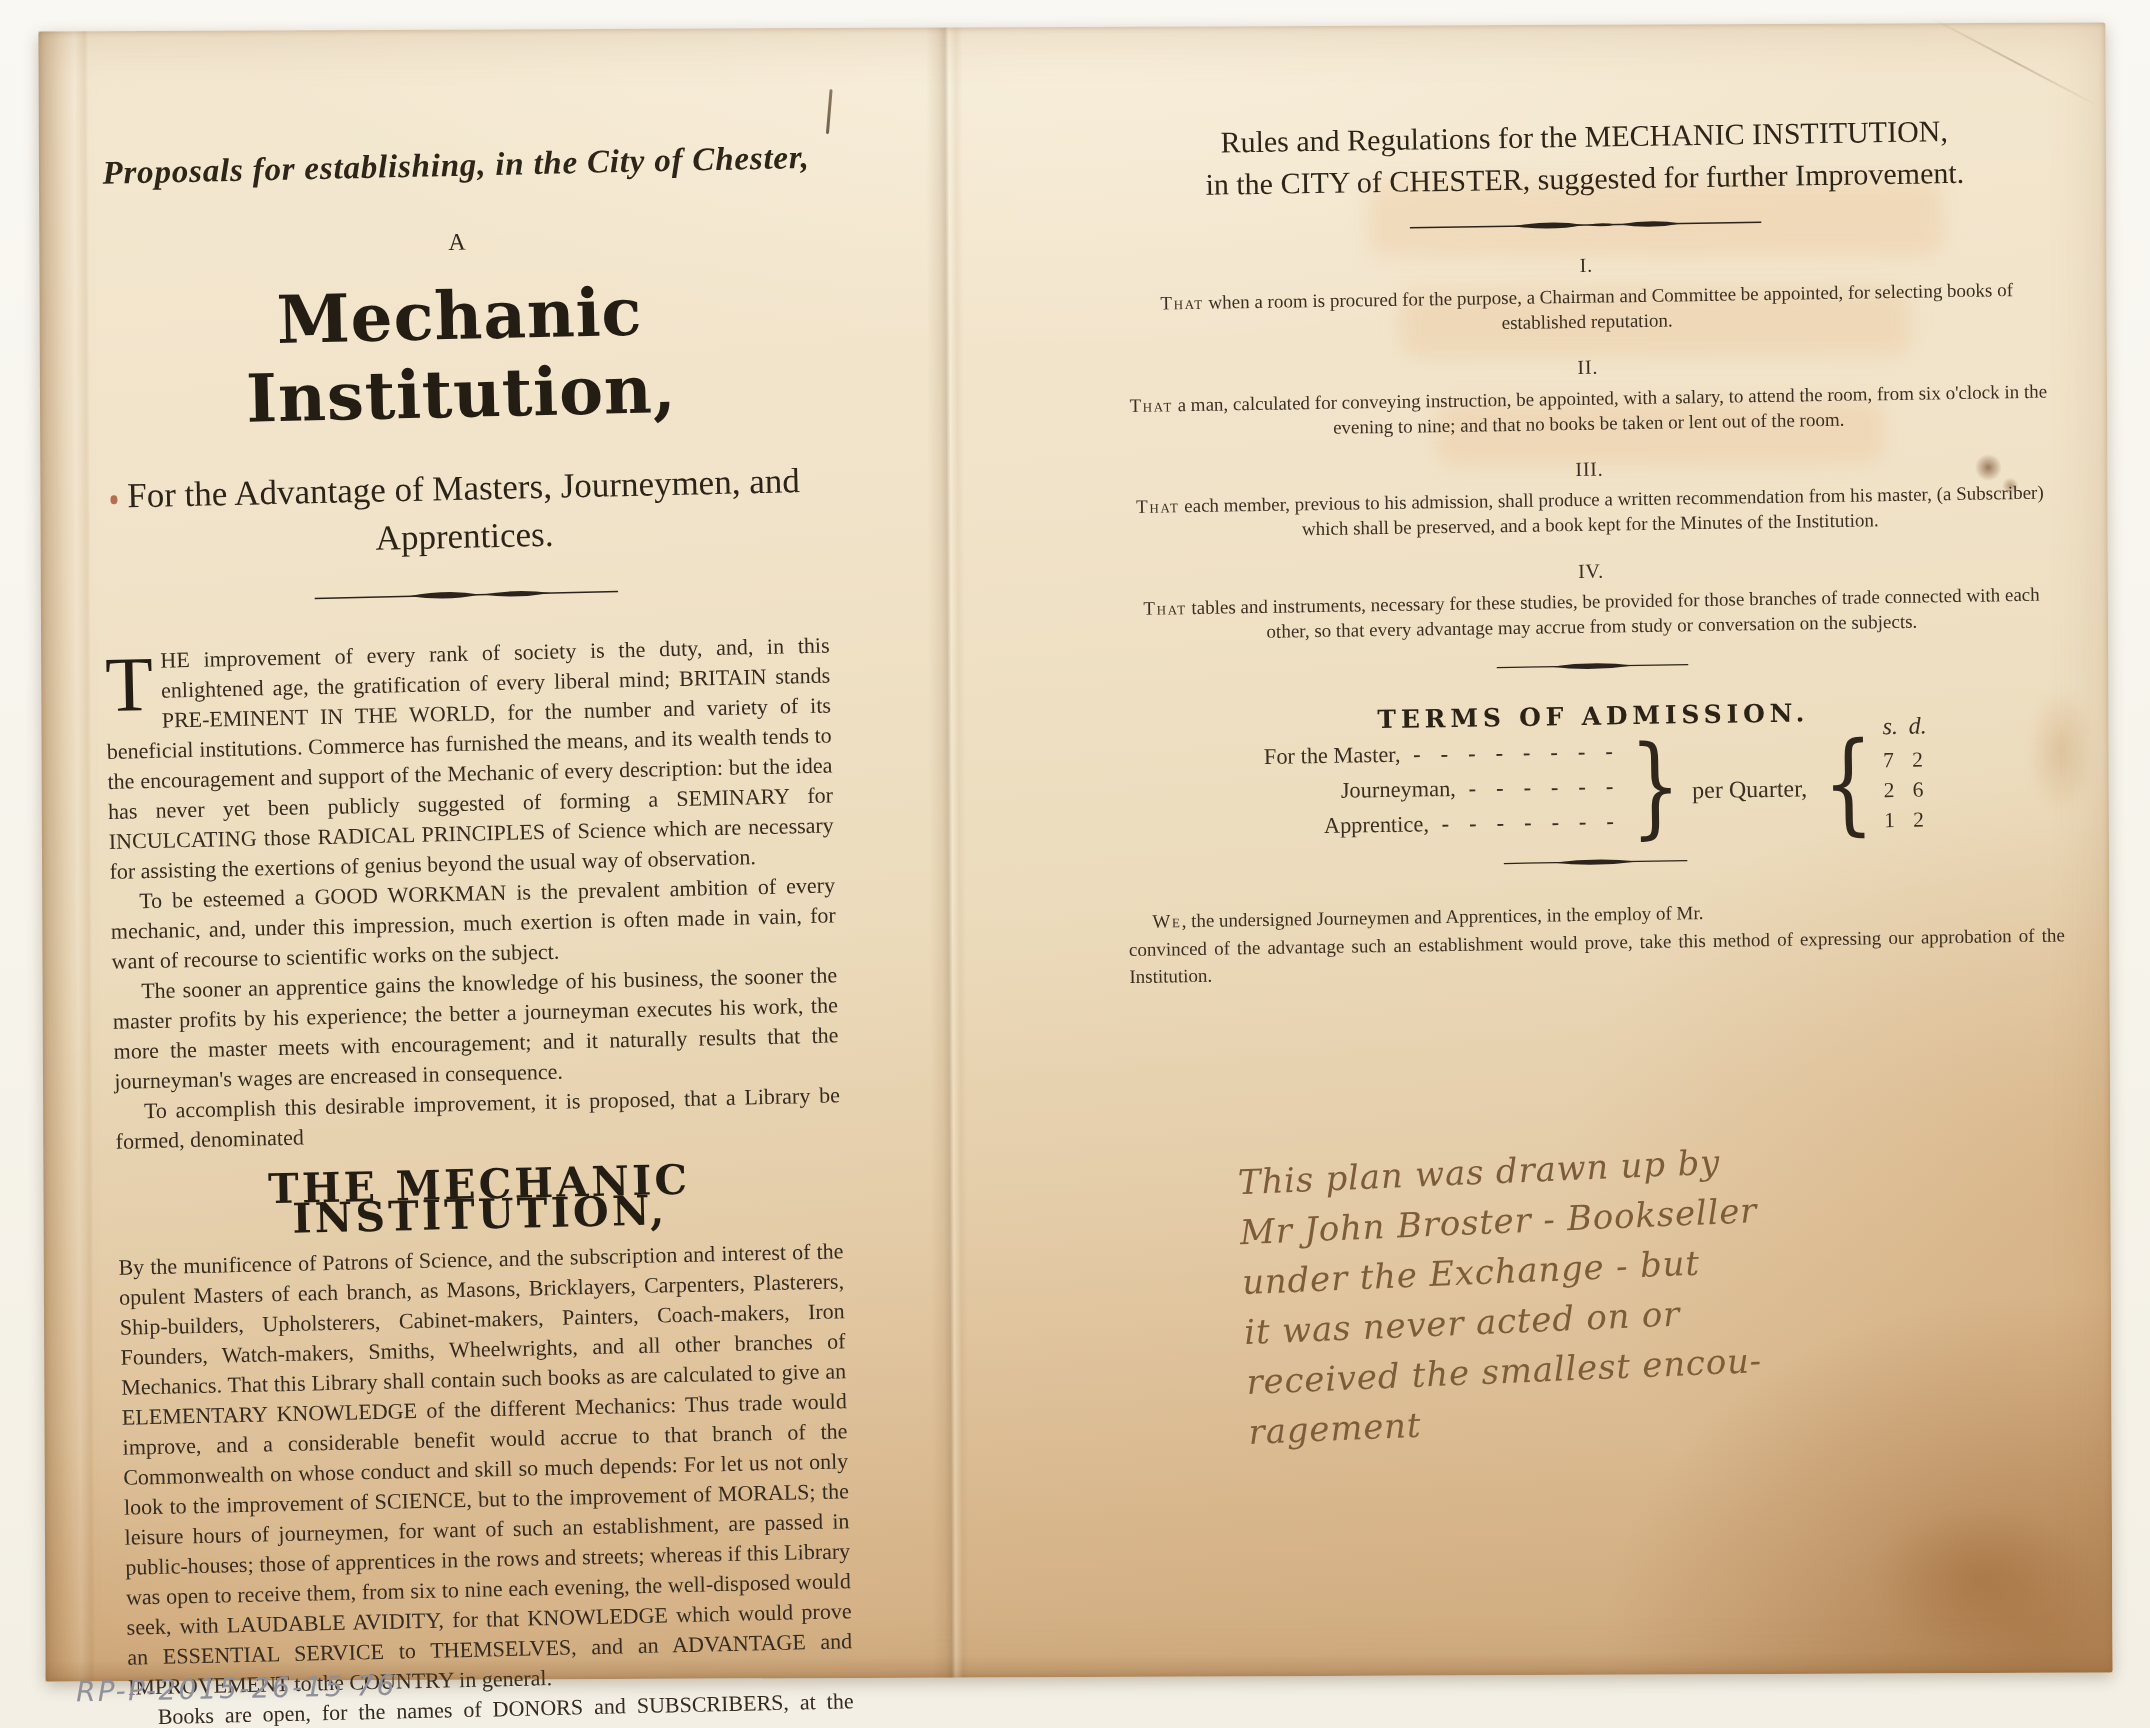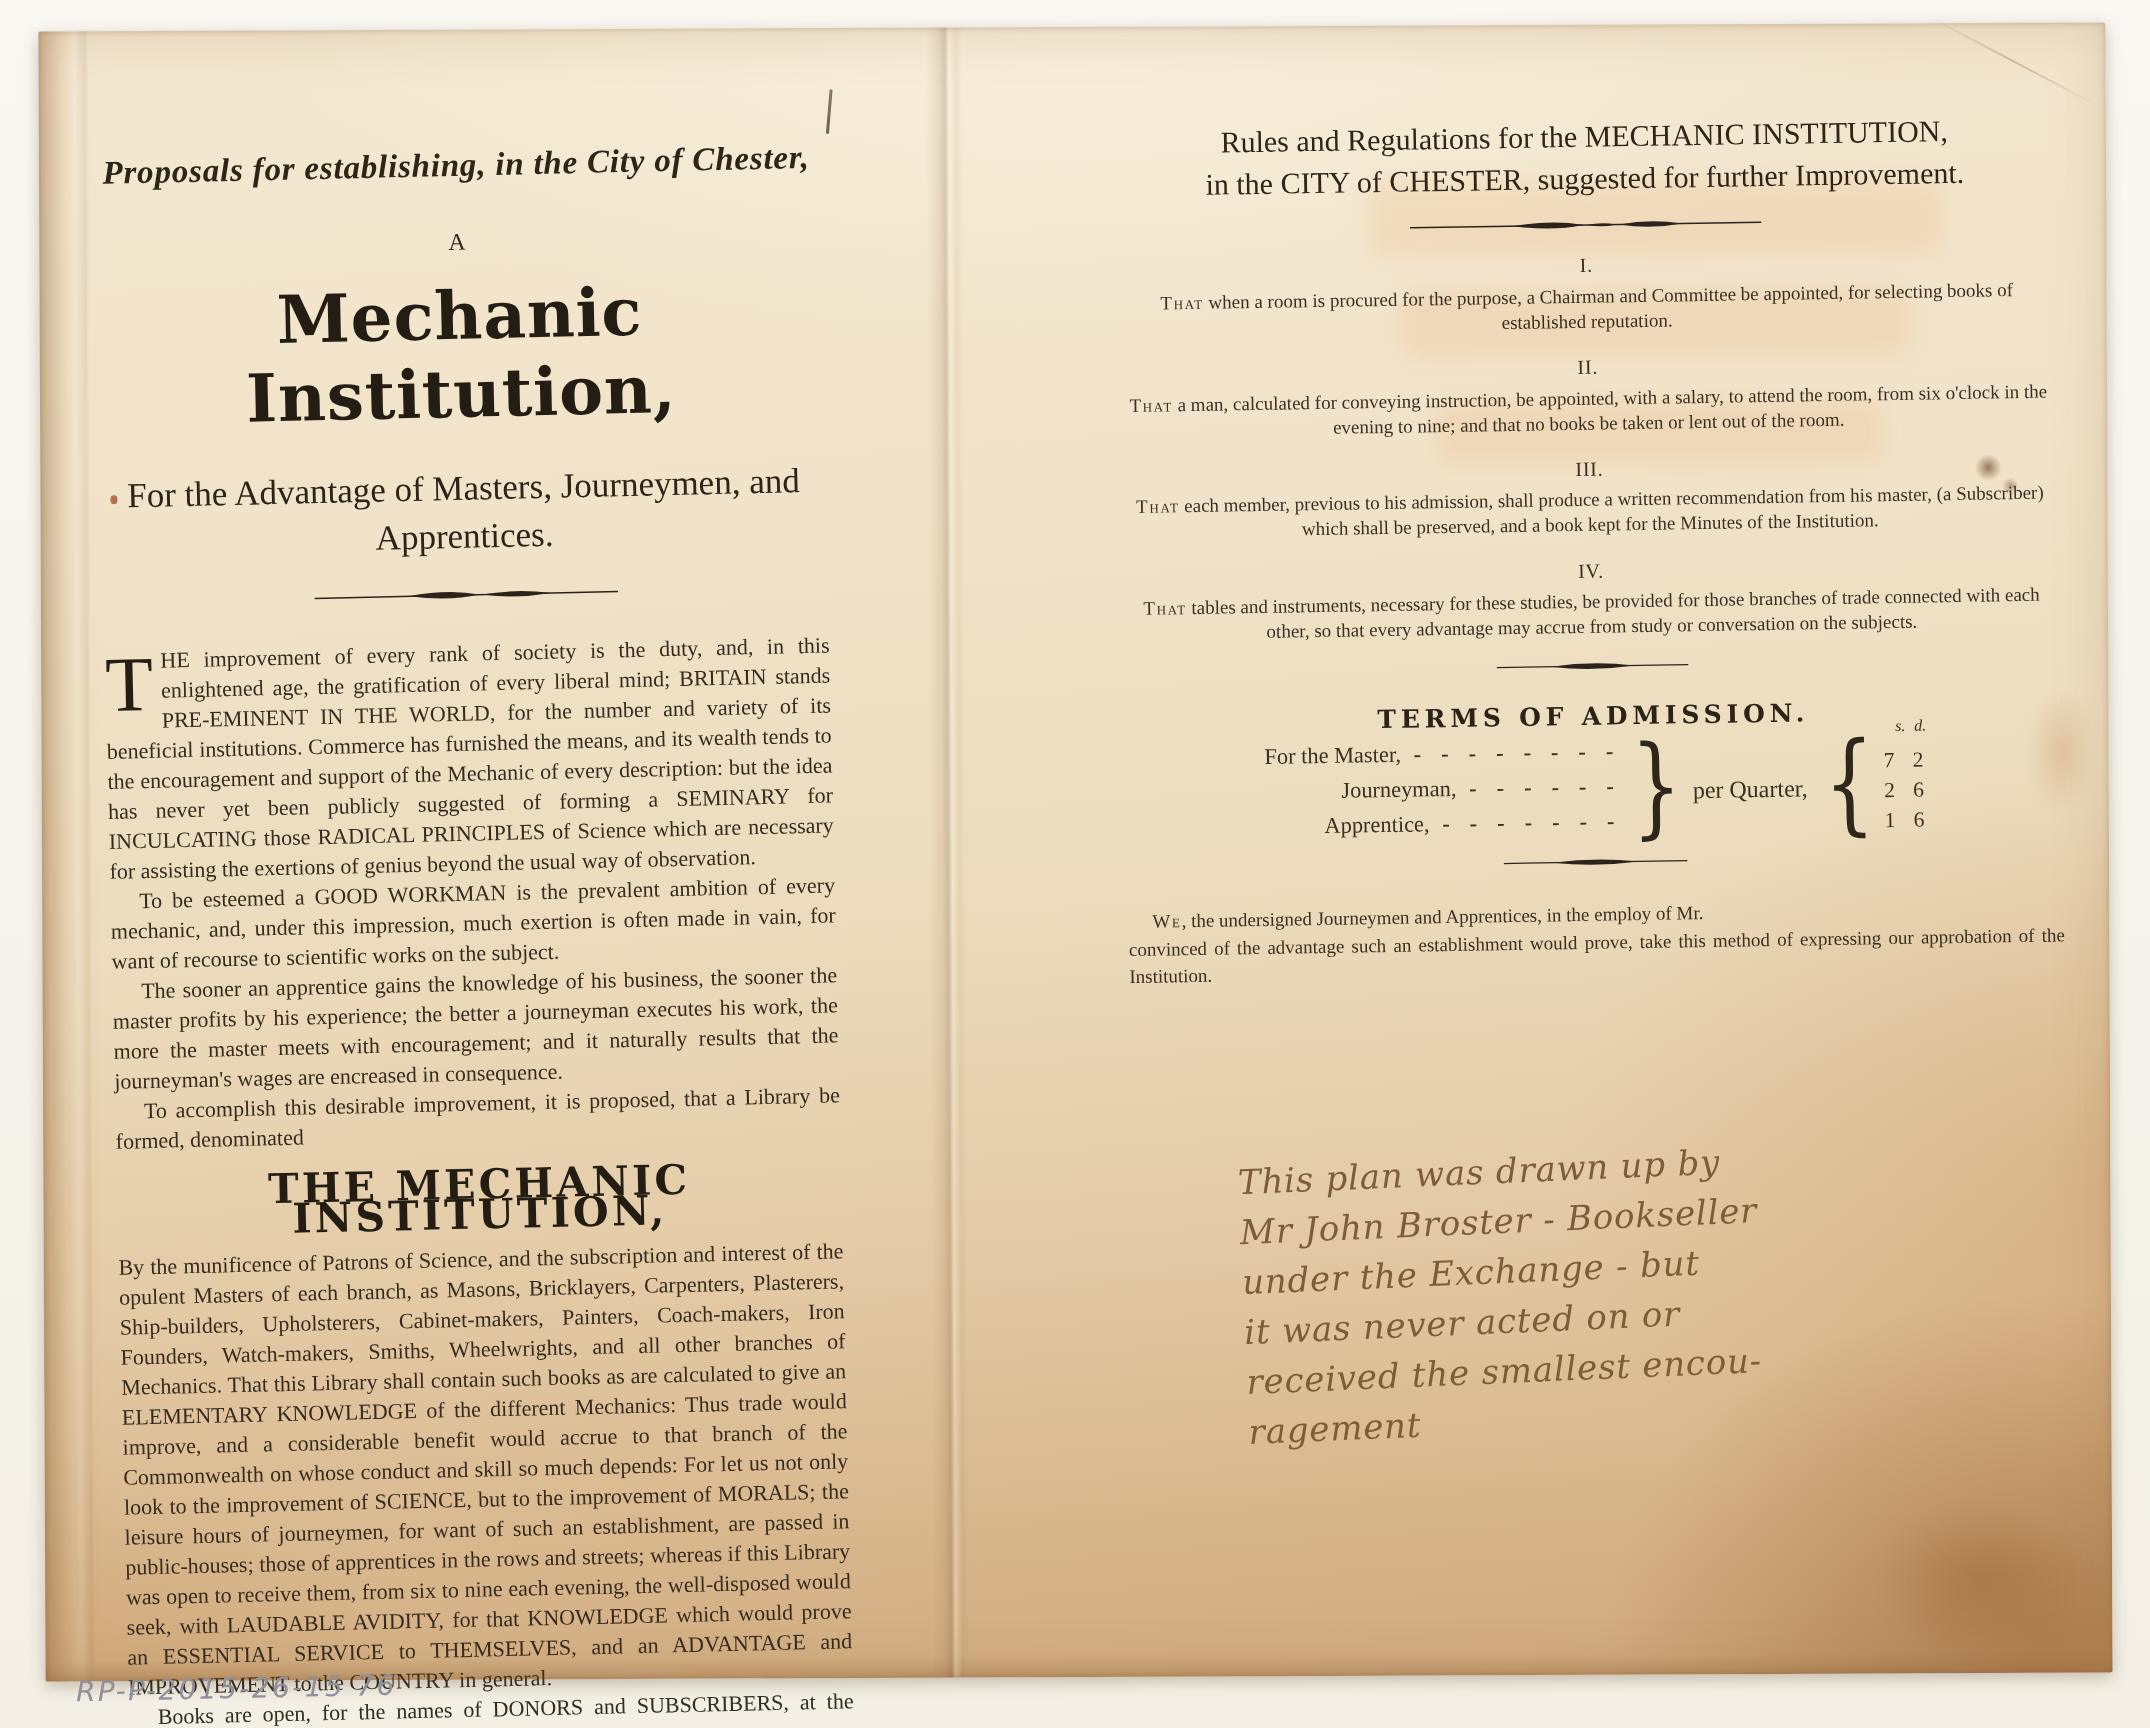--- a/index.html
+++ b/index.html
@@ -54,21 +54,21 @@
   .rule-text{text-align:center;font-size:19px;line-height:25px;margin-top:6.4px;}
   .sc-lead{font-variant:small-caps;letter-spacing:1.6px;margin-top:30px;}
   .terms-heading{text-align:center;font-weight:700;font-size:25px;letter-spacing:4.8px;margin-top:29px;font-family:"DejaVu Serif",serif;color:#2c2317;}
   .admission{display:flex;justify-content:center;align-items:center;margin-top:3.2px;}
   .adm-left{display:flex;flex-direction:column;}
   .adm-row{display:flex;justify-content:flex-end;align-items:baseline;line-height:35px;font-size:22.4px;}
   .adm-dashes{letter-spacing:7.2px;margin-left:12.8px;font-weight:700;}
   .adm-brace{font-family:"DejaVu Serif",serif;font-size:110px;line-height:104px;transform:scaleX(0.72);color:#2f261c;}
   .adm-quarter{font-size:24px;margin:11.2px 6.4px 0 1.6px;}
   .adm-amounts{display:flex;flex-direction:column;font-size:21.6px;line-height:30px;word-spacing:12.8px;margin-top:6.4px;}
-  .adm-sd{font-style:italic;font-size:16px;word-spacing:4.8px;align-self:flex-end;margin:-24px -3.2px 3.2px 0;}
+  .adm-sd{font-style:italic;font-size:24px;word-spacing:4.8px;align-self:flex-end;margin:-24px -3.2px 3.2px 0;}
   .pledge{margin-top:34px;font-size:19px;line-height:26.4px;}
   .pledge-l1{text-indent:24px;}
   .pledge-rest{text-align:justify;margin-top:1.6px;}
   
   .hand{position:absolute;left:1199px;top:1117px;width:720px;transform:rotate(-2.2deg);
     font-family:"DejaVu Serif",serif;font-style:italic;font-size:34px;line-height:50px;letter-spacing:0.8px;color:#7d5d39;}
   .pencil{position:absolute;left:76px;top:1672px;font-family:"DejaVu Sans",sans-serif;font-style:italic;
     font-size:28px;letter-spacing:2.4px;color:#90909a;transform:rotate(-1.2deg);}
   svg.ornament{fill:#2c241c;}
 </style>
@@ -162,21 +162,21 @@
             <span class="adm-dashes">- - - - - - -</span>
           </div>
         </div>
         <div class="adm-brace">}</div>
         <div class="adm-quarter">per Quarter,</div>
         <div class="adm-brace">{</div>
         <div class="adm-amounts">
           <div class="adm-sd">s. d.</div>
           <div>7 2</div>
           <div>2 6</div>
-          <div>1 6</div>
+          <div>1 2</div>
         </div>
       </div>
 
       <svg class="orn ornament" width="184" height="12.8" viewBox="0 0 230 16" style="margin-top:16px">
         <rect x="0" y="7.2" width="230" height="1.6"></rect>
         <path d="M62 8 Q115 1.5 168 8 Q115 14.5 62 8 Z"></path>
       </svg>
 
       <div class="pledge">
         <div class="pledge-l1"><span class="sc-lead">We</span><span>, the undersigned Journeymen and Apprentices, in the employ of Mr.</span></div>

